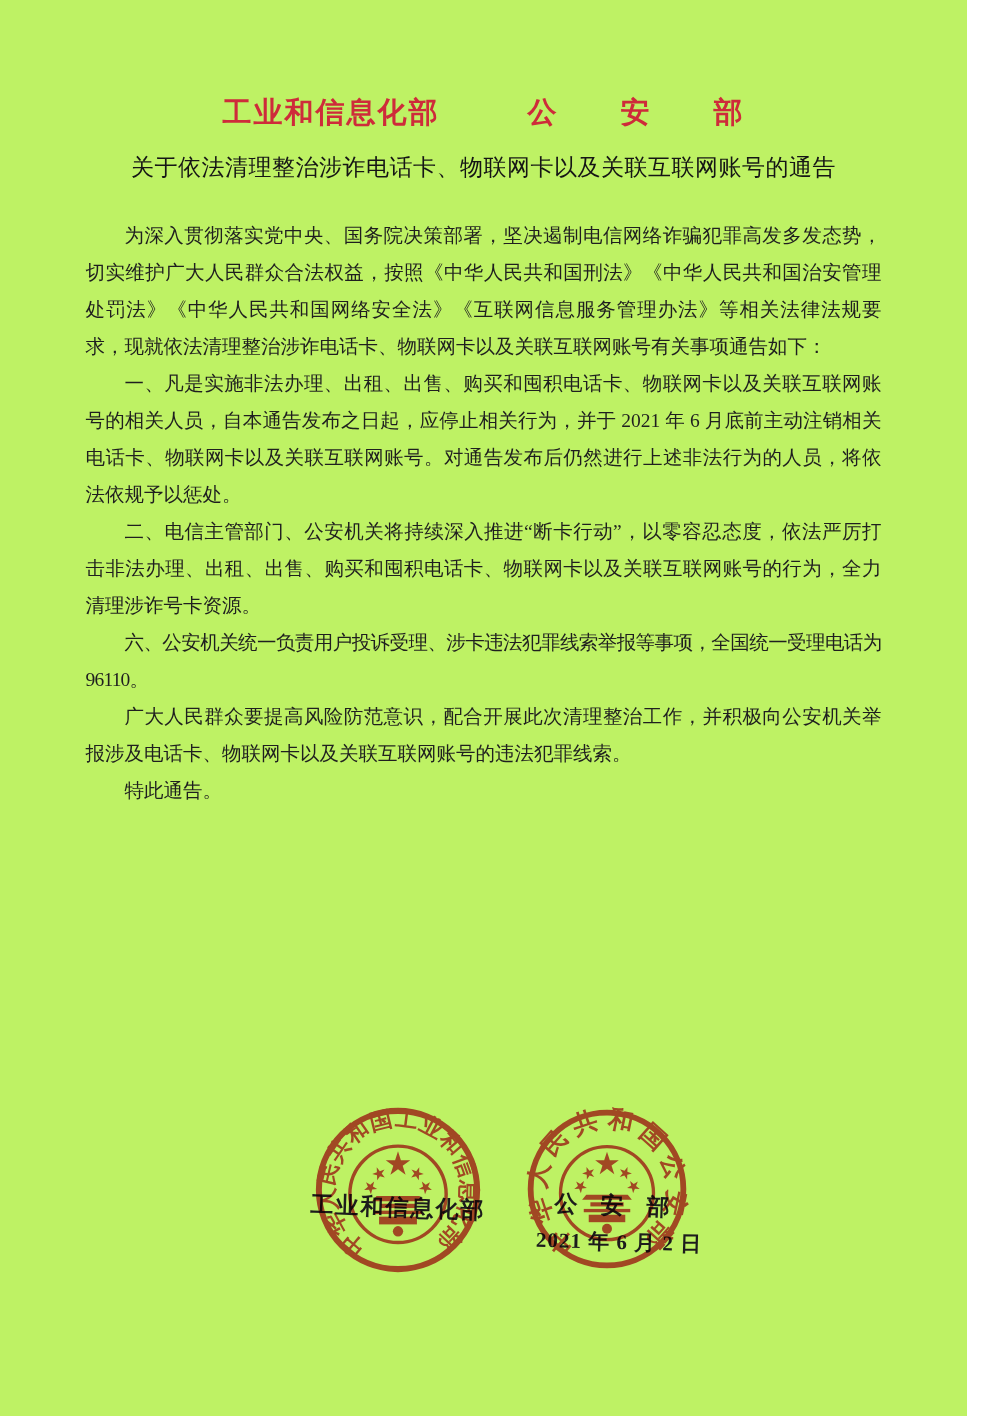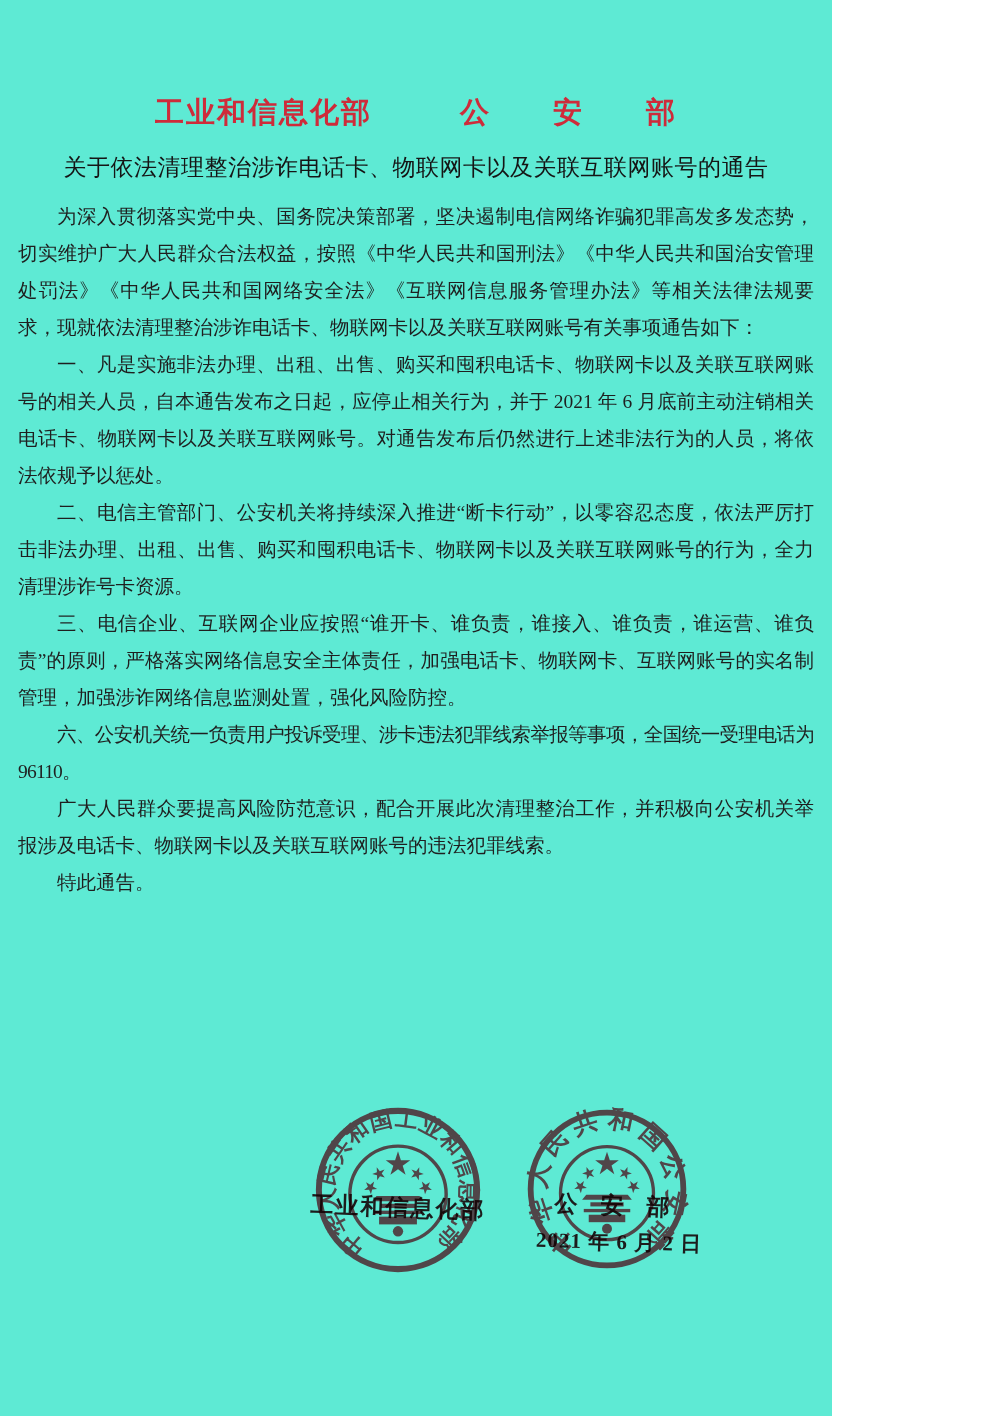--- a/index.html
+++ b/index.html
@@ -1,41 +1,41 @@
 <!DOCTYPE html>
 <html><head>
 <meta charset="utf-8">
 <style>
   * { margin:0; padding:0; box-sizing:border-box; }
   html,body { background:#ffffff; }
   .page {
     position:relative;
-    width:832px; height:1416px;
-    background:#5eead4;
+    width:967px; height:1416px;
+    background:#bef264;
     font-family:"Liberation Serif","DejaVu Serif",serif;
     overflow:hidden;
   }
   .header-row {
     padding-top:93px;
     display:flex; justify-content:center; align-items:baseline;
     gap:88px;
   }
   .ministry {
     font-size:29px; font-weight:bold; color:#ce2b3a;
     letter-spacing:2px; white-space:pre;
   }
   .doc-title {
     margin-top:19px;
     text-align:center;
     font-size:23px; font-weight:normal; color:#151515;
     letter-spacing:0.5px;
   }
   .body-text {
     width:796px;
-    margin:15px auto 0 auto;
+    margin:34px auto 0 auto;
     font-size:19.5px; line-height:37px; color:#1f1f1f;
     text-align:justify;
   }
   .para { text-indent:2em; margin:0; }
   .para.tight { letter-spacing:-0.8px; }
   .seals { position:absolute; left:0; top:1096px; width:1000px; height:220px; }
   .seal-svg { position:absolute; mix-blend-mode:multiply; opacity:0.92; z-index:2; }
   .seal-left-svg  { left:312px; top:8px; }
   .seal-right-svg { left:524px; top:10px; }
   .seal-overlay {
@@ -57,21 +57,20 @@
     <span class="ministry">工业和信息化部</span>
     <span class="ministry">公　　安　　部</span>
   </div>
 
   <div class="doc-title">关于依法清理整治涉诈电话卡、物联网卡以及关联互联网账号的通告</div>
 
   <div class="body-text">
     <p class="para">为深入贯彻落实党中央、国务院决策部署，坚决遏制电信网络诈骗犯罪高发多发态势，切实维护广大人民群众合法权益，按照《中华人民共和国刑法》《中华人民共和国治安管理处罚法》《中华人民共和国网络安全法》《互联网信息服务管理办法》等相关法律法规要求，现就依法清理整治涉诈电话卡、物联网卡以及关联互联网账号有关事项通告如下：</p>
     <p class="para">一、凡是实施非法办理、出租、出售、购买和囤积电话卡、物联网卡以及关联互联网账号的相关人员，自本通告发布之日起，应停止相关行为，并于 2021 年 6 月底前主动注销相关电话卡、物联网卡以及关联互联网账号。对通告发布后仍然进行上述非法行为的人员，将依法依规予以惩处。</p>
     <p class="para">二、电信主管部门、公安机关将持续深入推进“断卡行动”，以零容忍态度，依法严厉打击非法办理、出租、出售、购买和囤积电话卡、物联网卡以及关联互联网账号的行为，全力清理涉诈号卡资源。</p>
-    <p class="para">三、电信企业、互联网企业应按照“谁开卡、谁负责，谁接入、谁负责，谁运营、谁负责”的原则，严格落实网络信息安全主体责任，加强电话卡、物联网卡、互联网账号的实名制管理，加强涉诈网络信息监测处置，强化风险防控。</p>
     <p class="para tight">六、公安机关统一负责用户投诉受理、涉卡违法犯罪线索举报等事项，全国统一受理电话为 96110。</p>
     <p class="para">广大人民群众要提高风险防范意识，配合开展此次清理整治工作，并积极向公安机关举报涉及电话卡、物联网卡以及关联互联网账号的违法犯罪线索。</p>
     <p class="para">特此通告。</p>
   </div>
 
   <div class="seals">
 
     <div class="seal-overlay overlay-left">工业和信息化部</div>
     <div class="seal-overlay overlay-right">公　安　部</div>
     <div class="seal-overlay overlay-date">2021 年 6 月 2 日</div>

